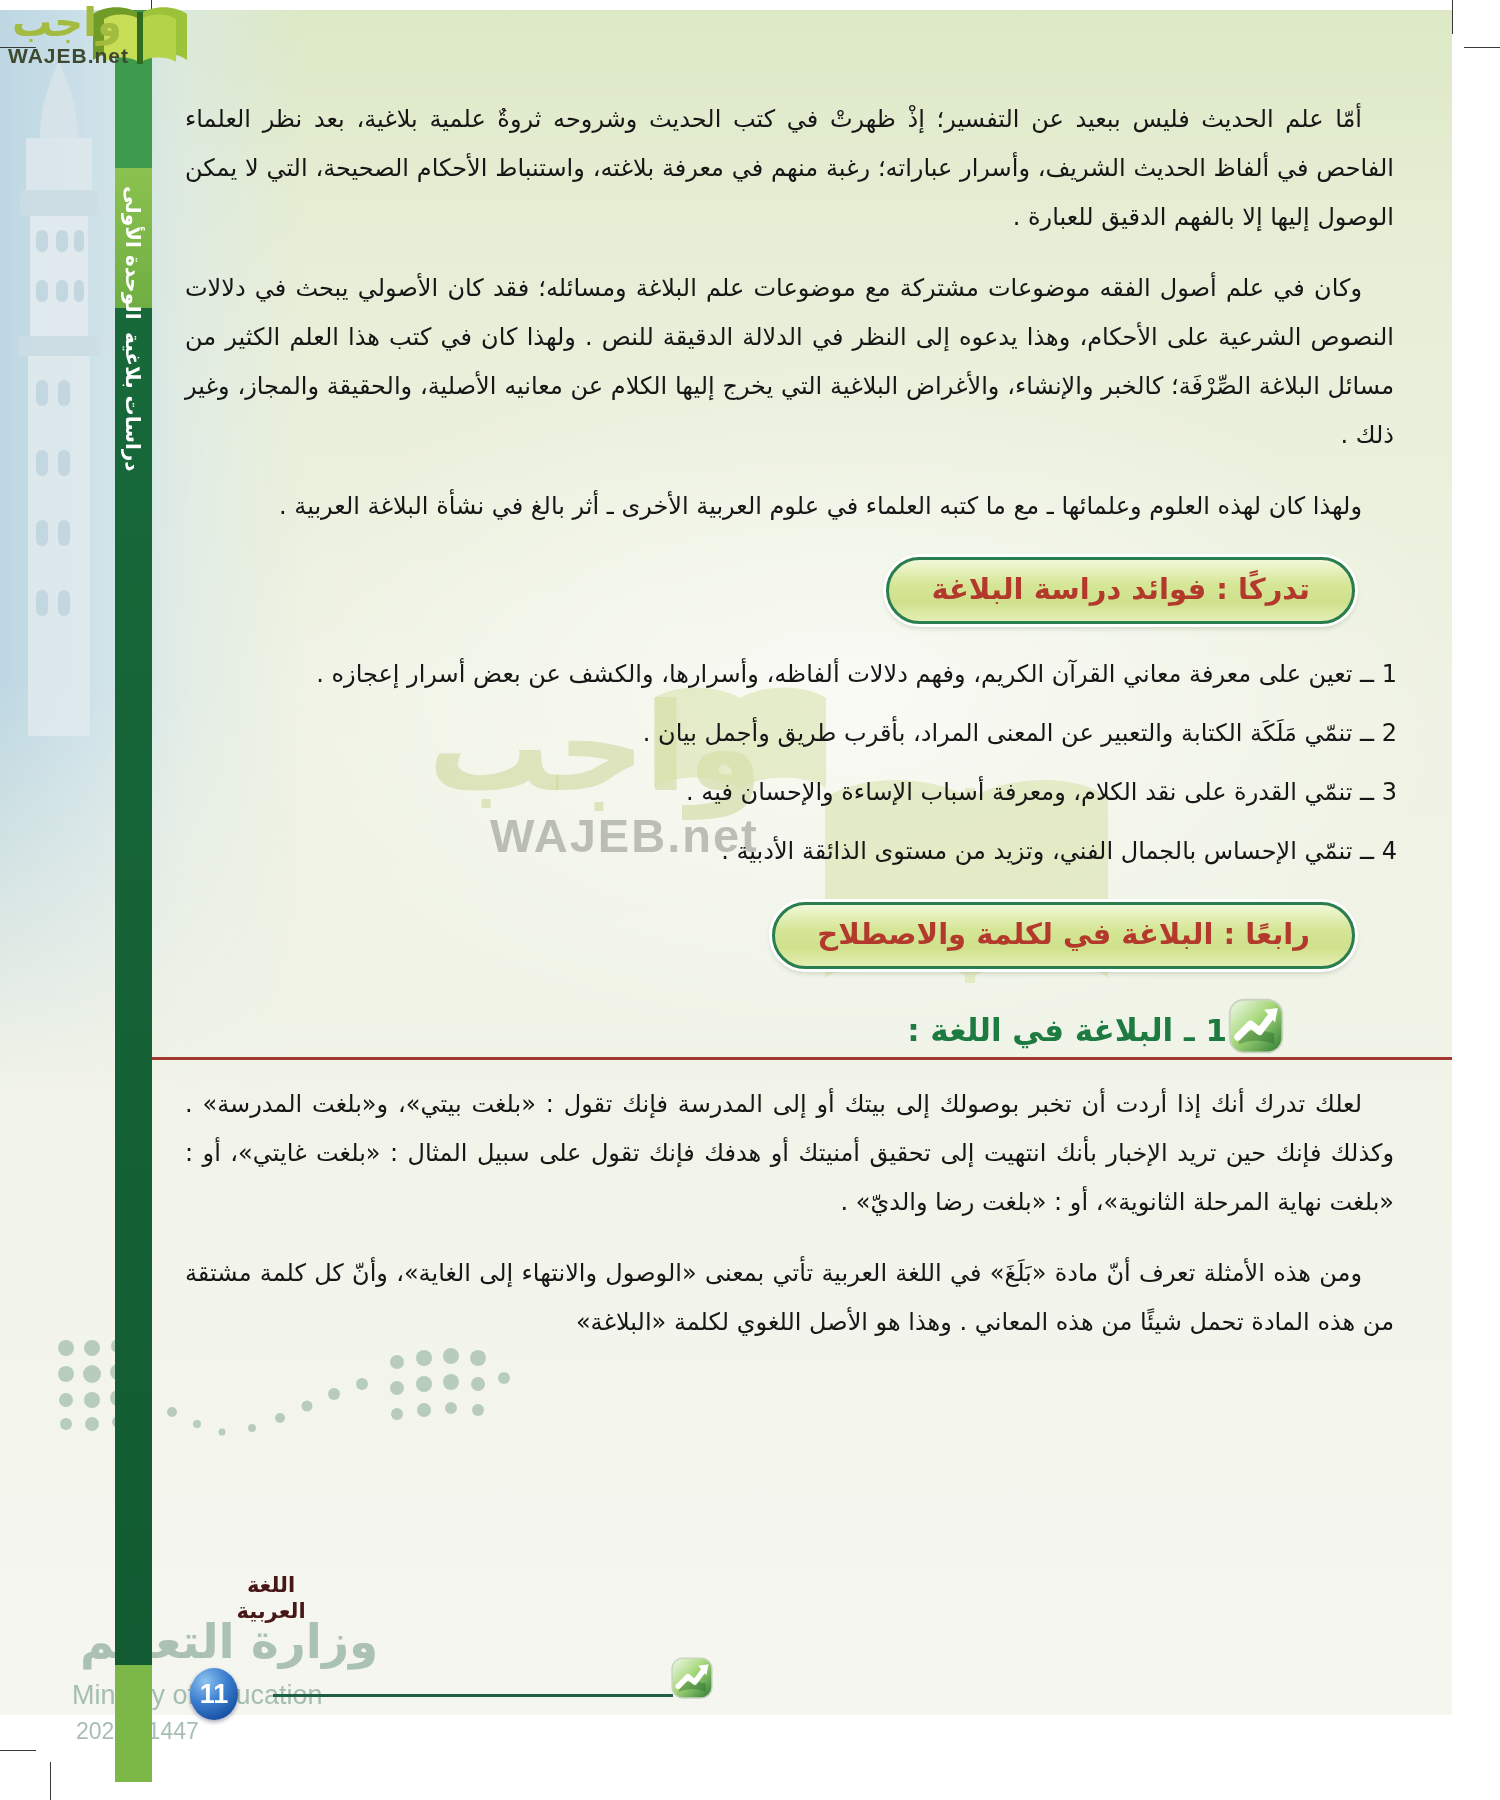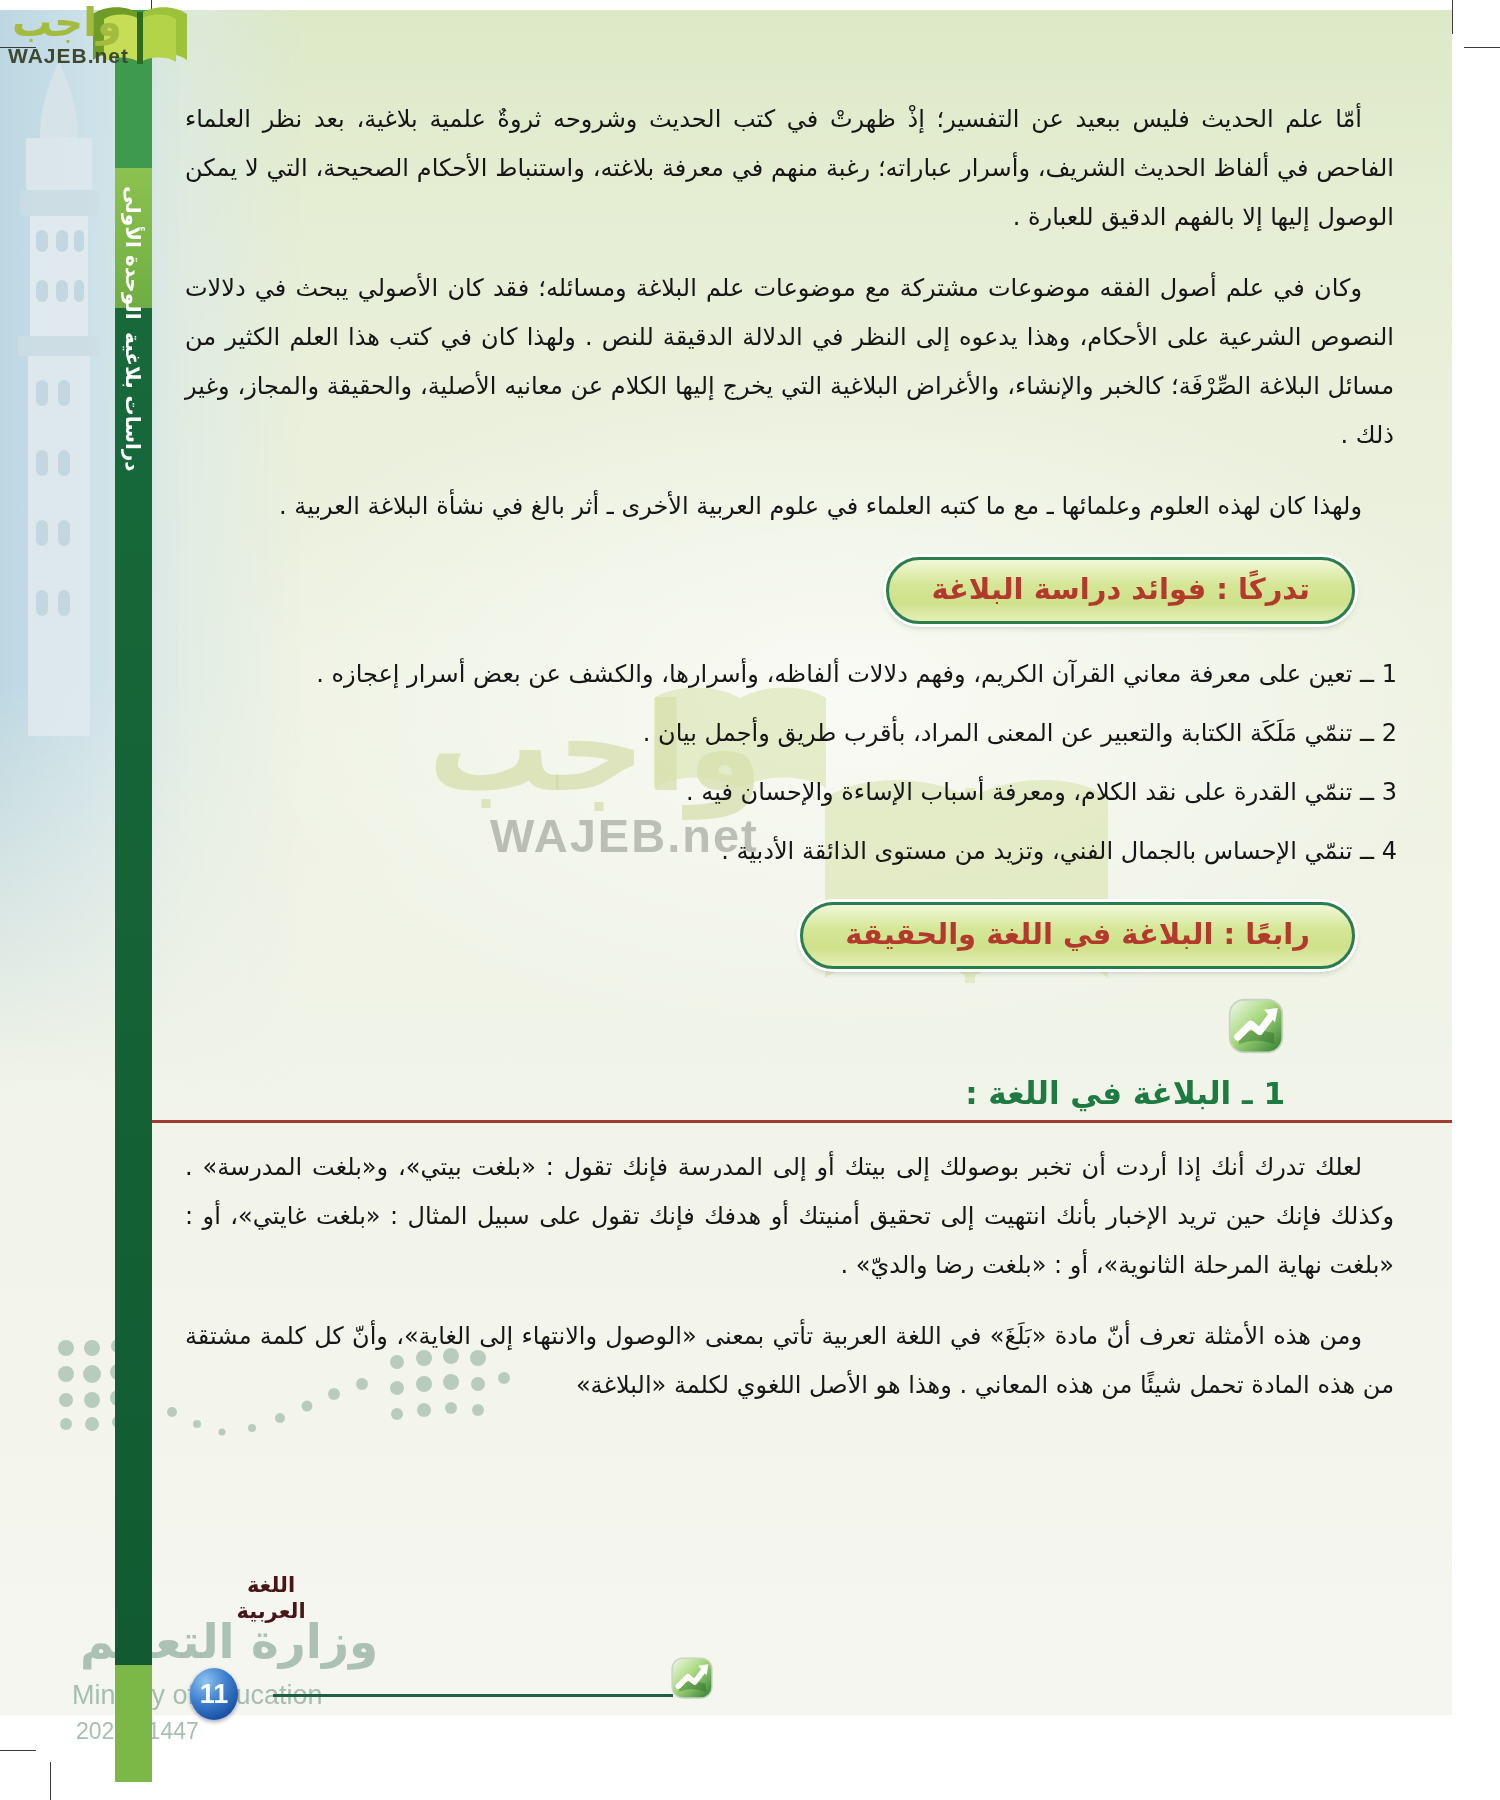--- a/index.html
+++ b/index.html
@@ -58,21 +58,21 @@
   #content{left:185px;top:95px;width:1212px;z-index:3;direction:rtl;
            font-size:24px;line-height:49px;color:#161616;text-align:justify;}
   #content p{margin:0 3px 22px 0;text-indent:32px;}
   .pill-row{text-align:start;margin:26px 42px 26px 0;text-indent:0;}
   .pill{display:inline-block;background:linear-gradient(180deg,#f1f8d8 0%,#d5e696 40%,#cfe18c 70%,#e4efb4 100%);
         border:3px solid #2a7d4f;border-radius:34px;padding:9px 42px 12px 42px;
         box-shadow:0 0 0 3px #ffffff,0 3px 6px rgba(40,80,40,.3);
         color:#b2392b;font-weight:bold;font-size:29px;line-height:40px;}
   #benefits{margin:4px 0 6px 0;}
   .b-item{padding-right:64px;text-indent:-64px;margin:0 0 10px 0;}
-  #subhead{display:flex;direction:rtl;align-items:flex-start;gap:14px;margin:28px 112px 0 0;flex-direction:column;}
+  #subhead{display:flex;direction:rtl;align-items:flex-end;gap:0;margin:28px 112px 0 0;}
   #subhead .t{color:#1d7a40;font-weight:bold;font-size:31px;white-space:nowrap;}
   .glossy-icon{width:58px;height:58px;flex:0 0 auto;}
   #red-rule{height:3px;background:#a03a30;margin:2px -55px 20px -70px;}
 
   
   #footer-line{left:273px;top:1694px;width:400px;height:3px;background:#1e6042;z-index:5;}
   #footer-icon{left:670px;top:1656px;width:44px;height:44px;z-index:5;}
   #page-badge{left:190px;top:1668px;width:48px;height:52px;border-radius:50%;z-index:5;
       background:radial-gradient(circle at 32% 26%,#8ec4ee 0%,#3e7fd0 42%,#1c55a8 75%,#123c80 100%);
       box-shadow:0 2px 4px rgba(0,0,60,.35);display:flex;align-items:center;justify-content:center;
@@ -182,21 +182,21 @@
     </div>
 
     <div id="benefits">
       <div class="b-item">1 ــ تعين على معرفة معاني القرآن الكريم، وفهم دلالات ألفاظه، وأسرارها، والكشف عن بعض أسرار إعجازه .</div>
       <div class="b-item">2 ــ تنمّي مَلَكَة الكتابة والتعبير عن المعنى المراد، بأقرب طريق وأجمل بيان .</div>
       <div class="b-item">3 ــ تنمّي القدرة على نقد الكلام، ومعرفة أسباب الإساءة والإحسان فيه .</div>
       <div class="b-item">4 ــ تنمّي الإحساس بالجمال الفني، وتزيد من مستوى الذائقة الأدبية .</div>
     </div>
 
     <div class="pill-row">
-      <span class="pill">رابعًا : البلاغة في اللغة والحقيقة</span>
+      <span class="pill">رابعًا : البلاغة في لكلمة والاصطلاح</span>
     </div>
 
     <div id="subhead">
       <svg class="glossy-icon" viewBox="0 0 64 64">
         <defs>
           <linearGradient id="gl1" x1="0" y1="0" x2="1" y2="1">
             <stop offset="0" stop-color="#f2fbee"></stop>
               <stop offset="0.45" stop-color="#a8d87c"></stop>
               <stop offset="1" stop-color="#2e7d32"></stop>
           </linearGradient>

